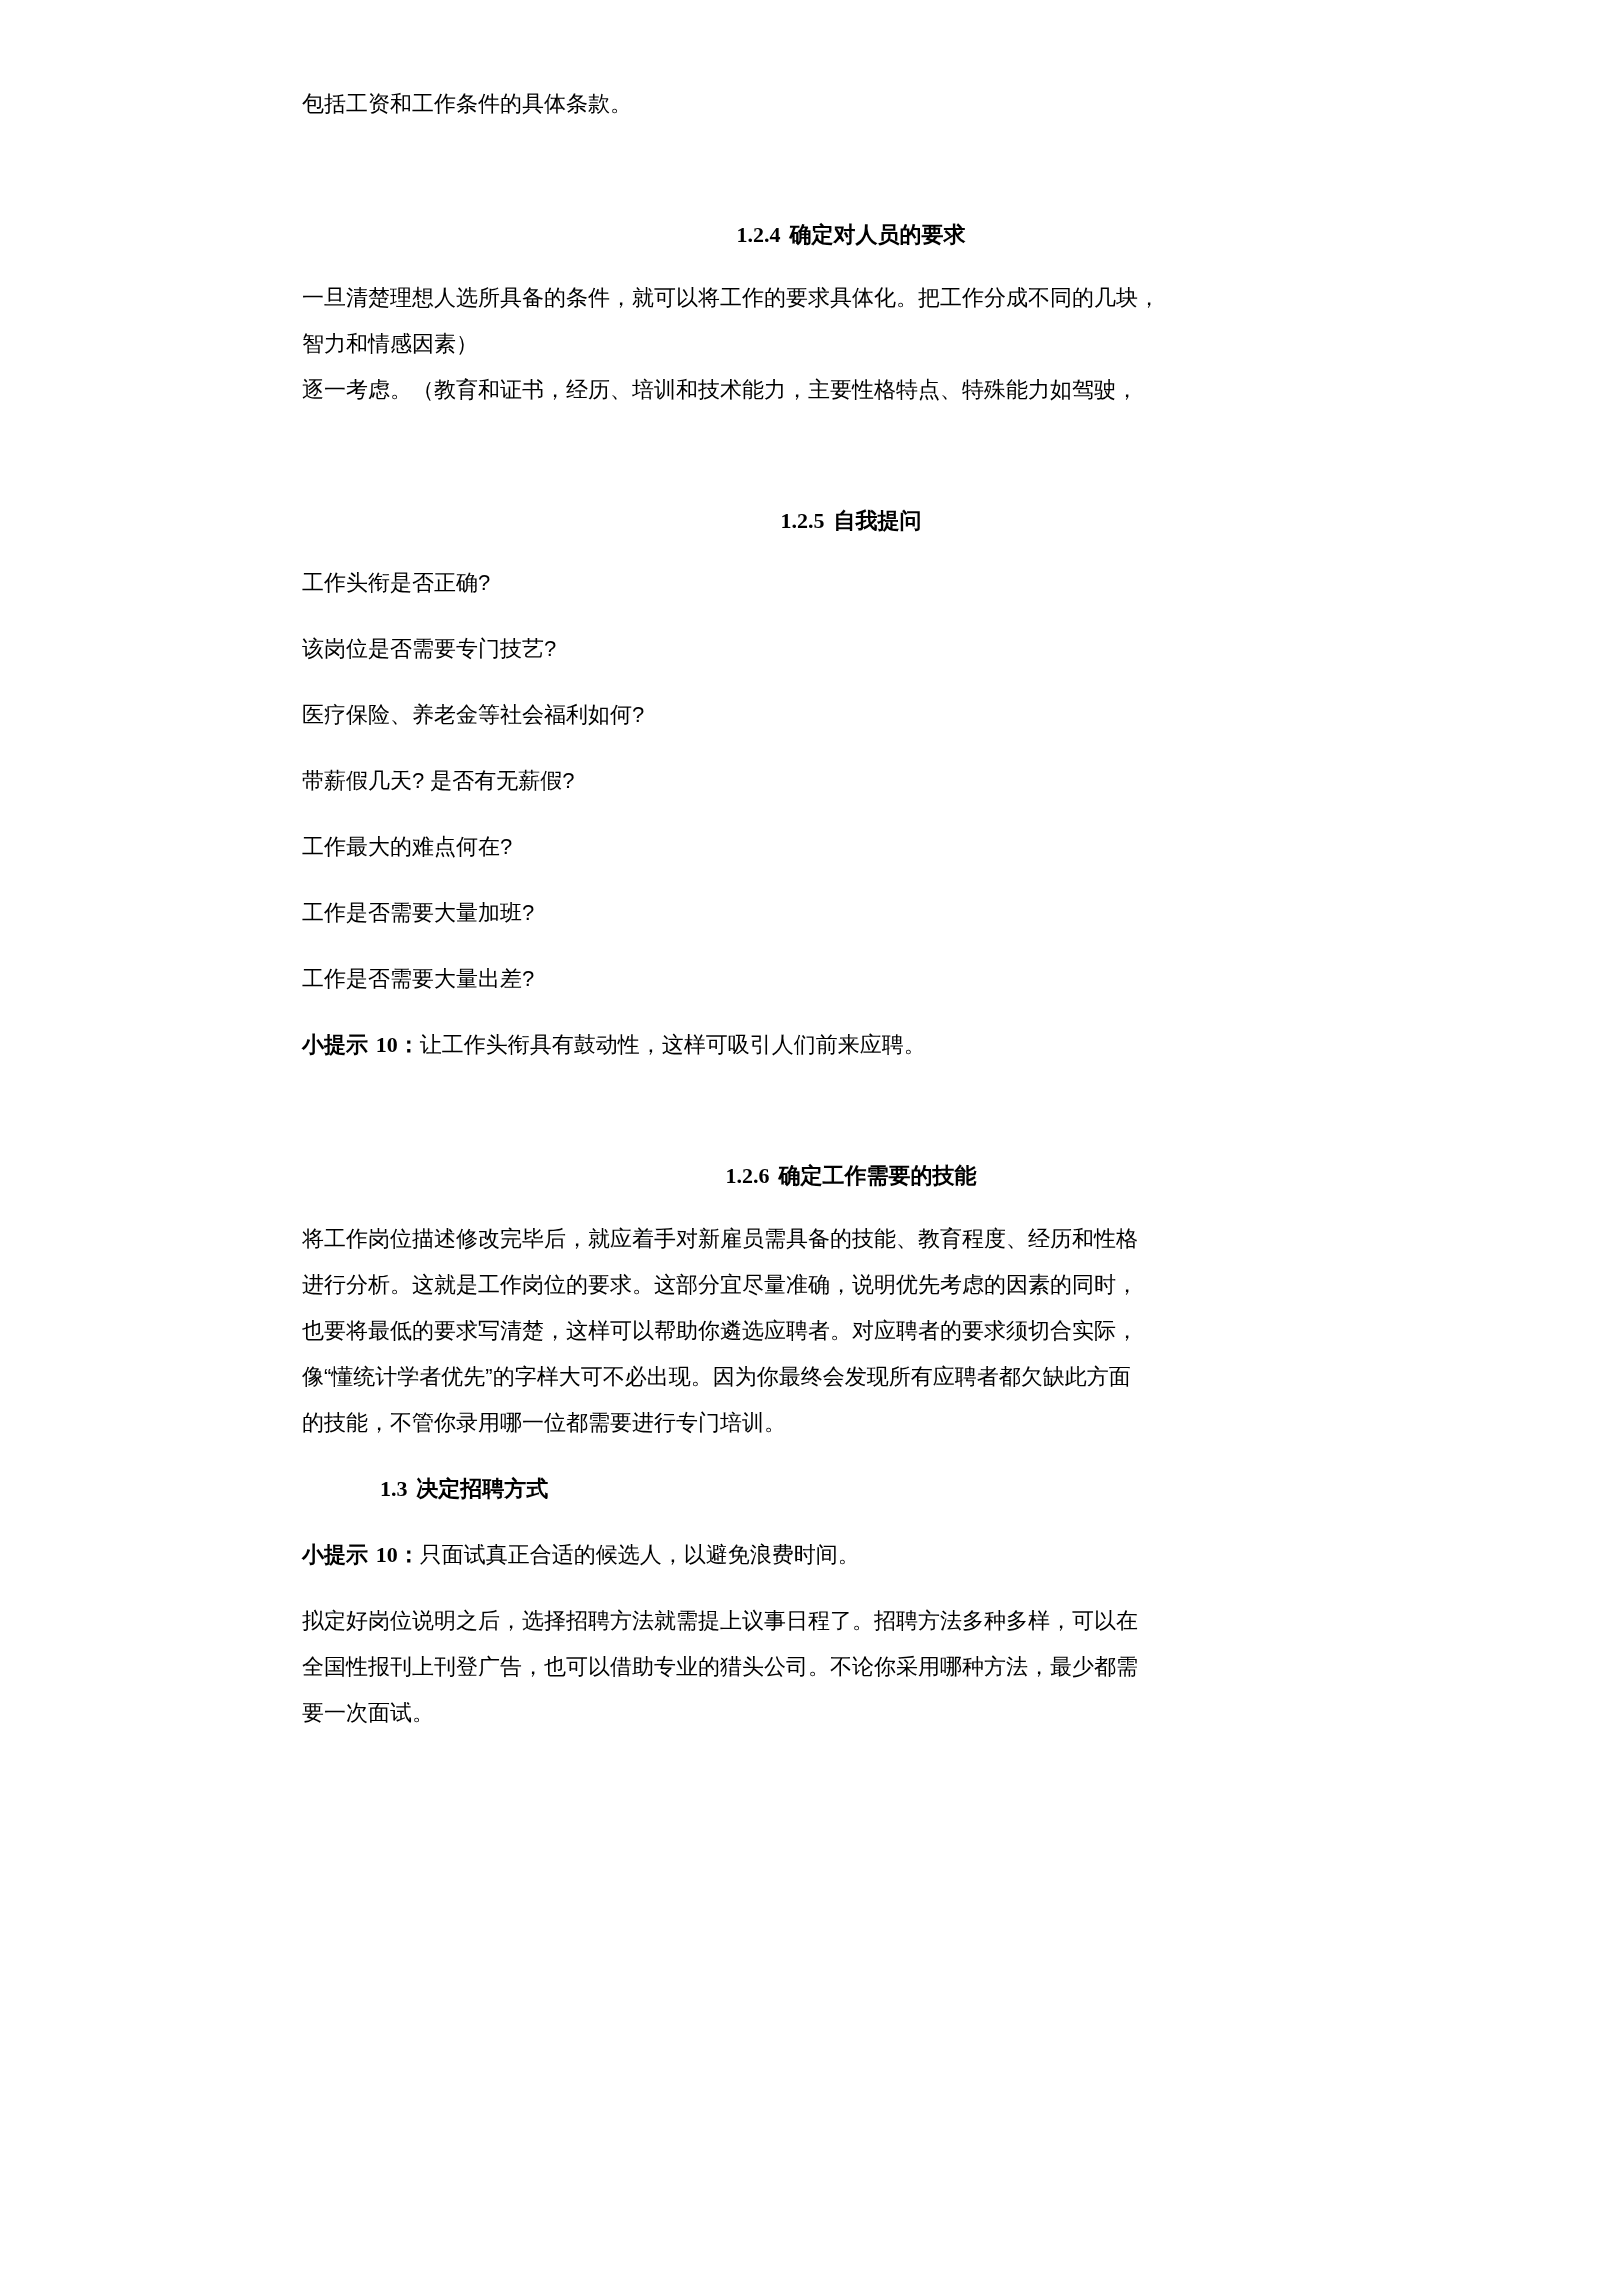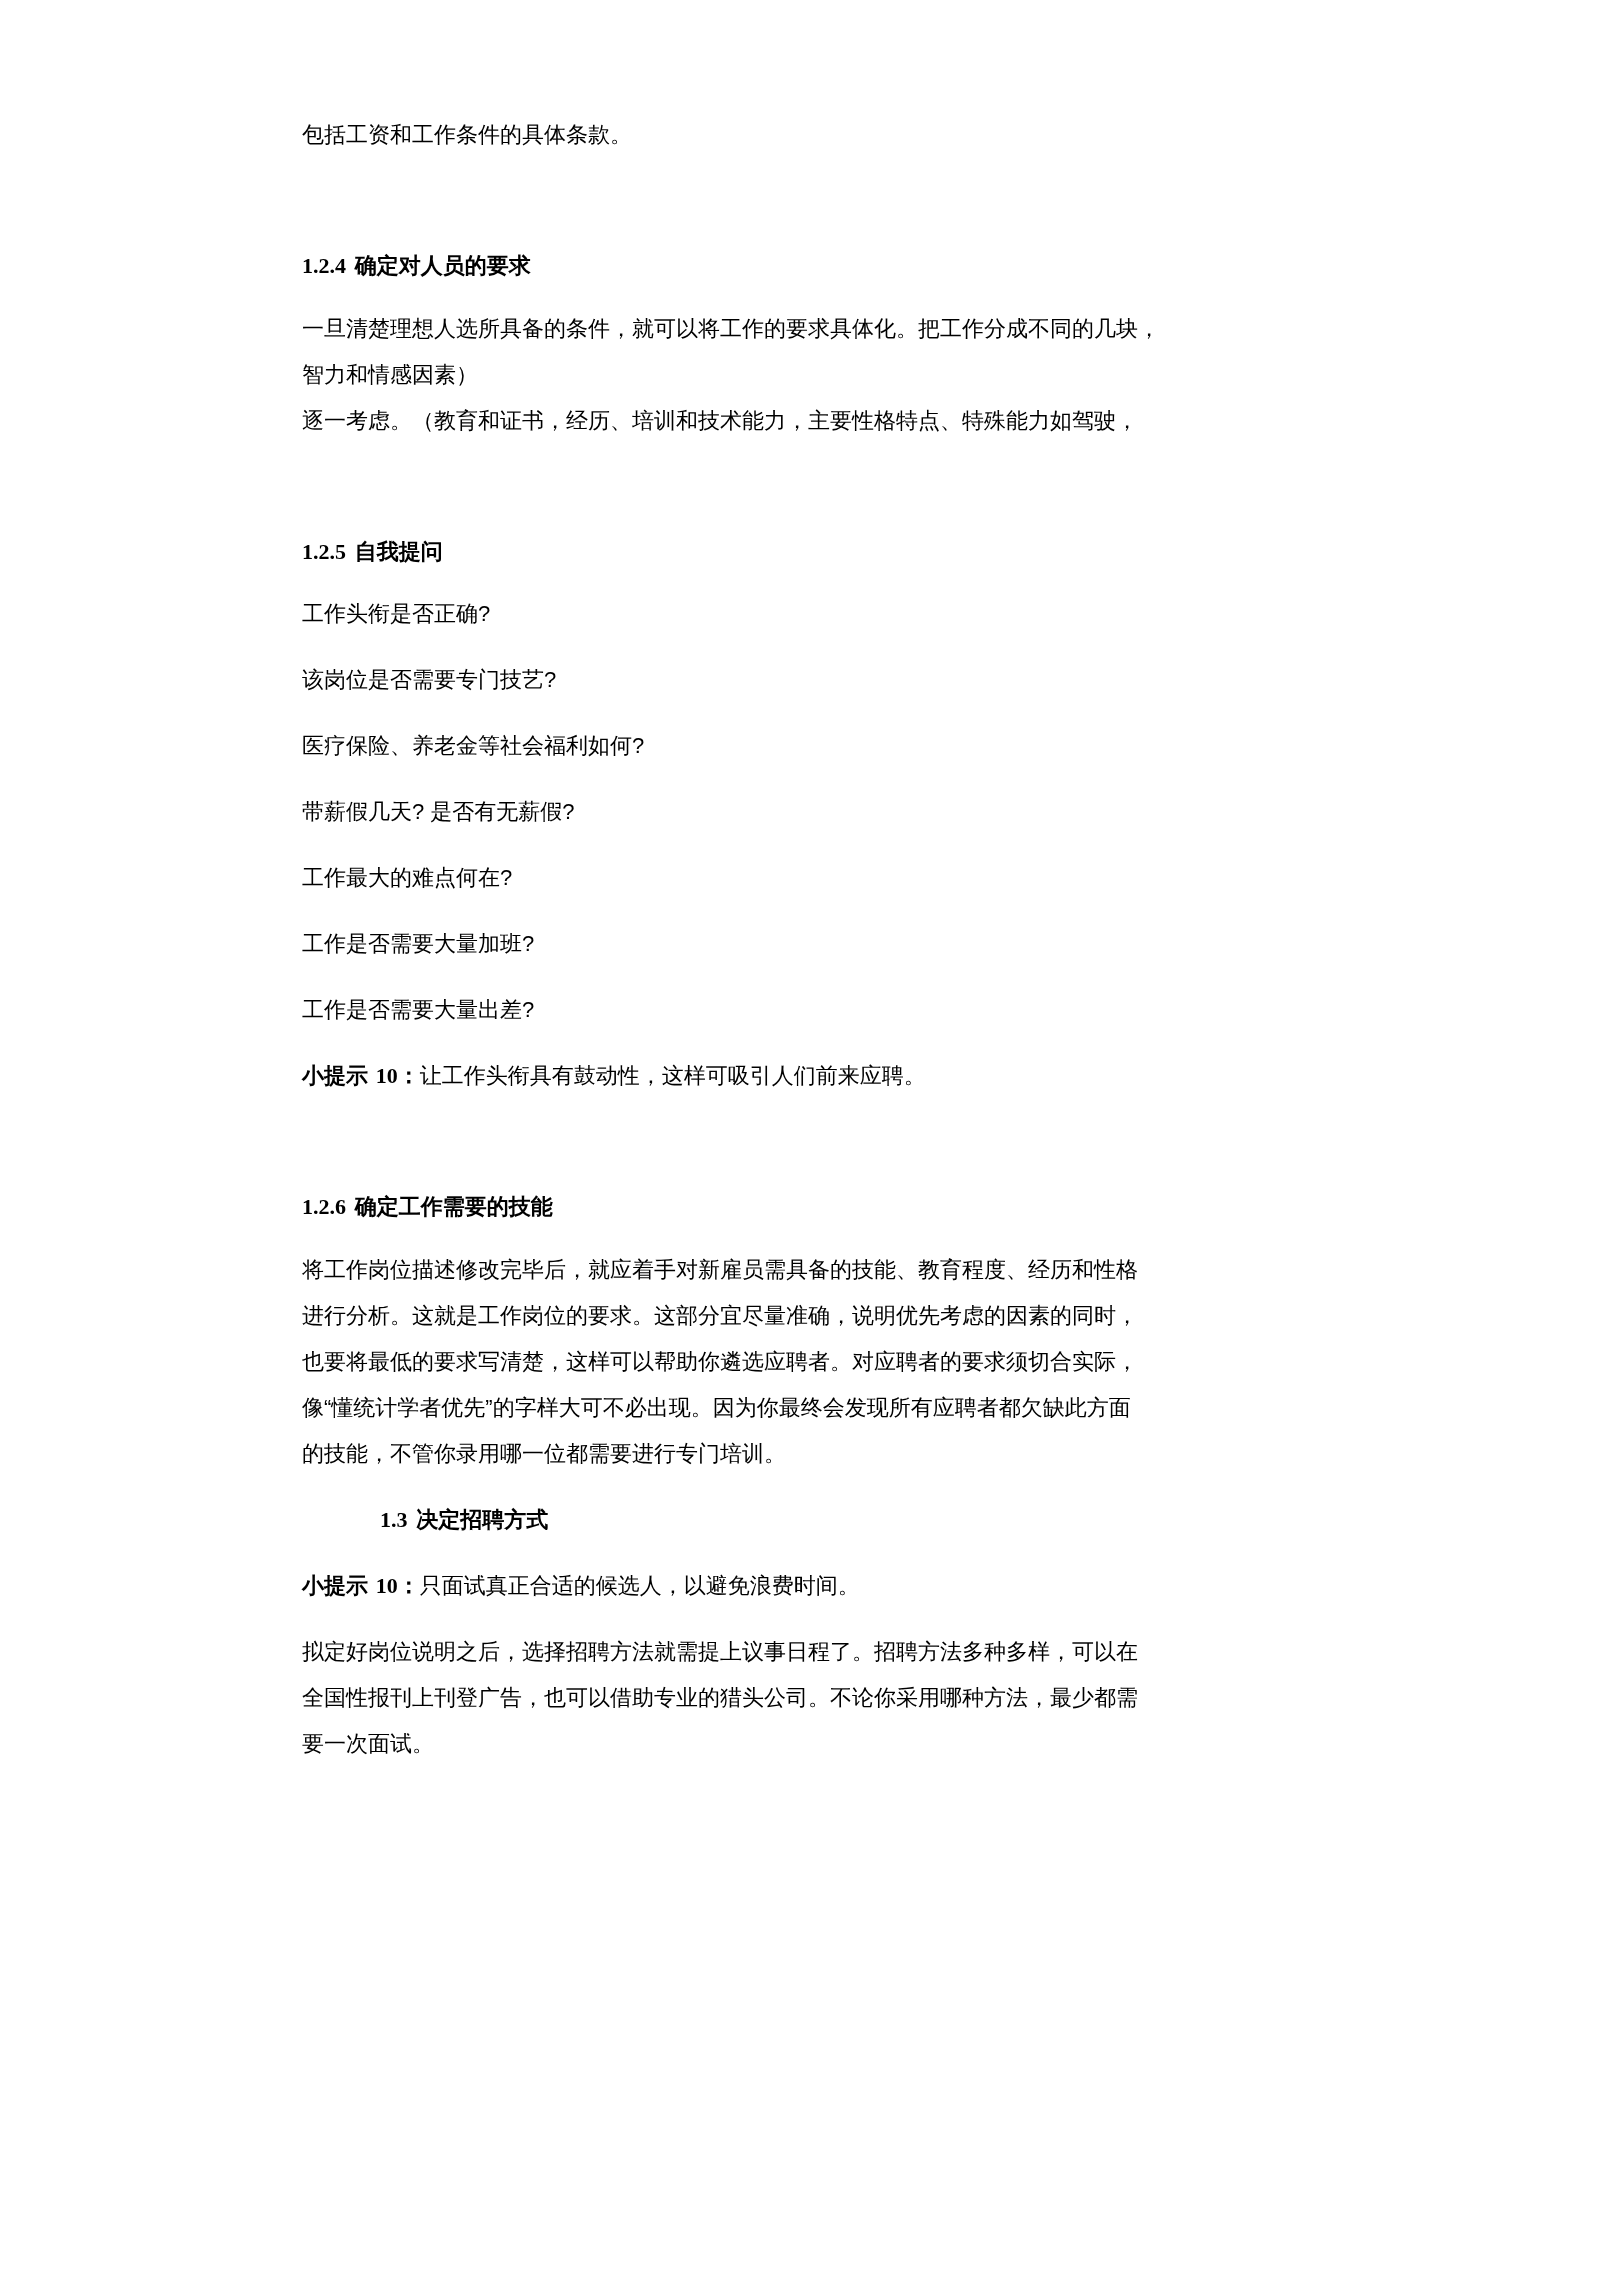--- a/index.html
+++ b/index.html
@@ -8,30 +8,31 @@
     width:1621px;
     height:2284px;
     background:#ffffff;
     color:#000000;
     font-family:"Liberation Sans","DejaVu Sans",sans-serif;
     font-size:22px;
     line-height:46px;
     overflow:hidden;
   }
   .content{
-    padding:112px 221px 0 302px;
+    padding:81px 221px 0 302px;
   }
   .line{white-space:nowrap;}
   .para{margin:0 0 20px 0;}
   .q{margin:0 0 20px 0;white-space:nowrap;}
   .tip{margin:0 0 20px 0;white-space:nowrap;}
   .heading{
     font-weight:bold;
     margin:85px 0 16.5px 0;
     white-space:nowrap;
+    text-align:center;
   }
   .heading-inline{
     font-weight:bold;
     margin:0 0 20px 78px;
     white-space:nowrap;
   }
   .num{
     font-family:"Liberation Serif","DejaVu Serif",serif;
     font-weight:bold;
     margin-right:8.8px;

